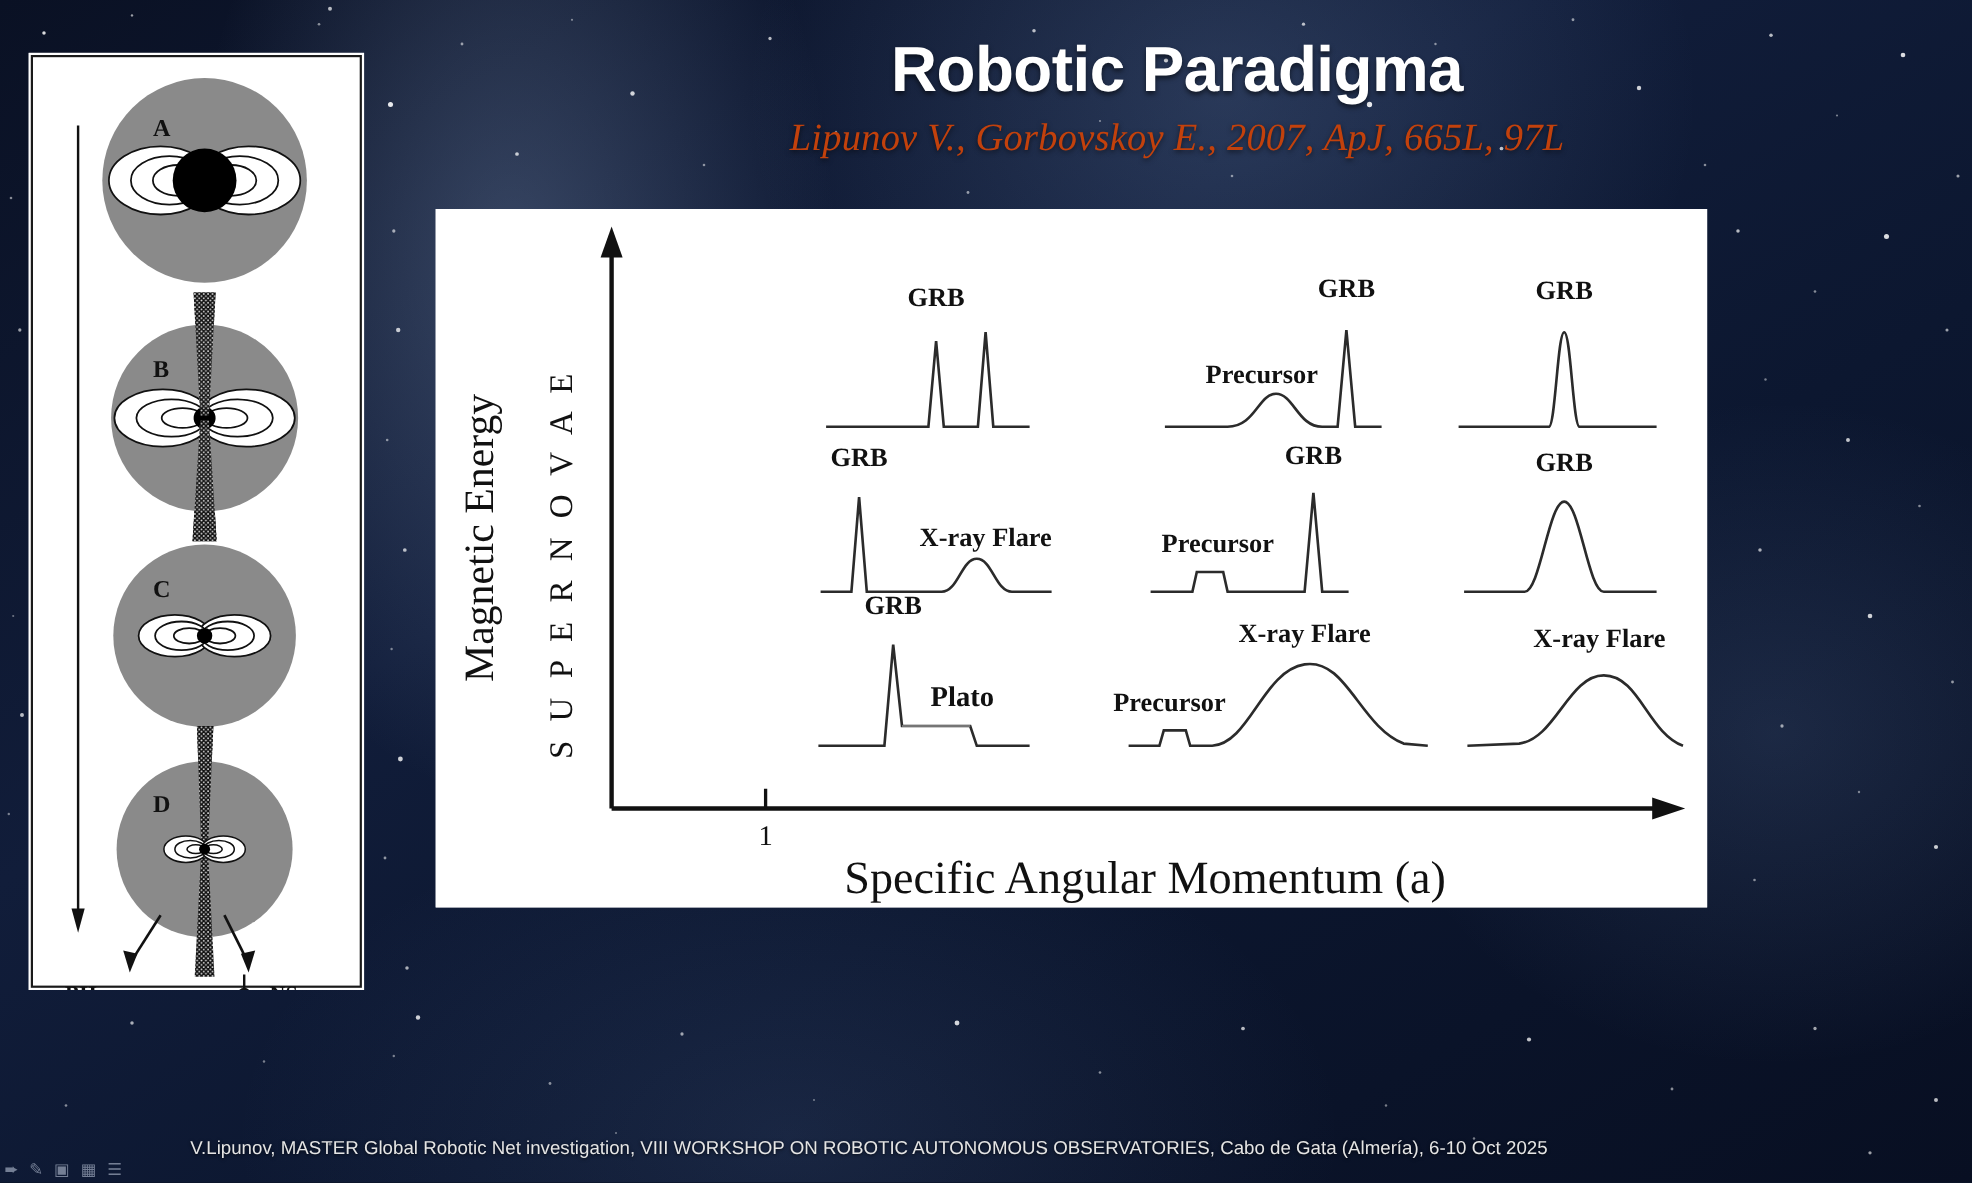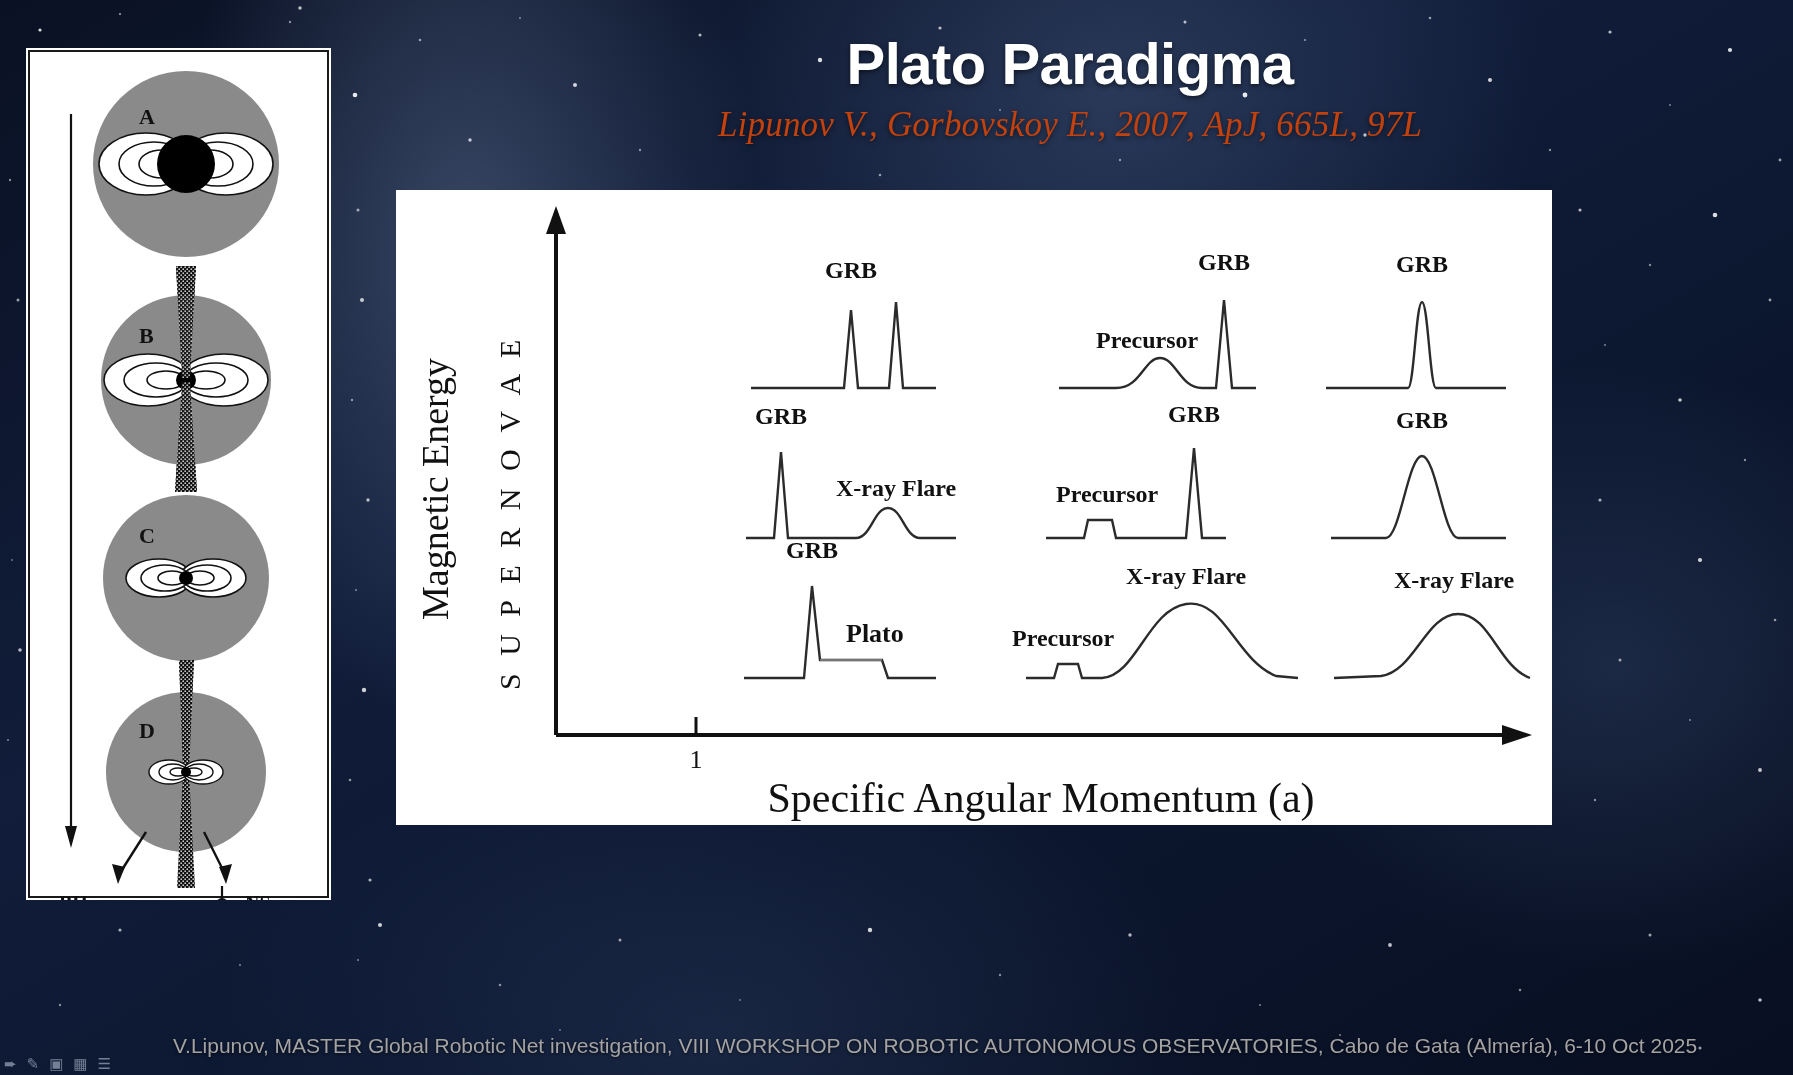--- a/index.html
+++ b/index.html
@@ -76,22 +76,22 @@
   
   #footer-bar {
     position: absolute;
     left: 0; bottom: 0; width: 1793px; height: 46px;
     z-index: 6;
   }
   #footer-text {
     position: absolute;
     left: 173px; top: 5px;
     font-family: "Liberation Sans", sans-serif;
-    font-size: 21px;
-    color: #a3a3a3;
+    font-size: 17px;
+    color: #e5e5e5;
     white-space: nowrap;
     text-shadow: 0 1px 3px rgba(0,0,0,0.7);
   }
 
   
   #tool-strip {
     position: absolute;
     left: 4px; bottom: 4px;
     display: flex; align-items: center; gap: 10px;
     z-index: 7; opacity: 0.55;
@@ -195,21 +195,21 @@
         <circle cx="95" cy="200" r="1.4" opacity=".6"></circle>
           <circle cx="300" cy="8" r="1.8" opacity=".7"></circle>
         <circle cx="1440" cy="250" r="1.3" opacity=".5"></circle>
           <circle cx="1510" cy="195" r="1.0" opacity=".4"></circle>
       </g>
     </svg>
   </div>
 </div>
 
 <div id="header-block">
-  <div id="slide-title">Plato Paradigma</div>
+  <div id="slide-title">Robotic Paradigma</div>
   <div id="slide-subtitle">Lipunov V., Gorbovskoy E., 2007, ApJ, 665L, 97L</div>
 </div>
 
 <div id="spinar-evolution-panel">
   <svg viewBox="0 0 305 852" aria-hidden="true">
     <defs>
       <pattern id="jetDots" width="4" height="4" patternUnits="userSpaceOnUse">
         <rect width="4" height="4" fill="#111"></rect>
         <circle cx="1.2" cy="1.2" r="0.85" fill="#d8d8d8"></circle>
         <circle cx="3.2" cy="3.2" r="0.85" fill="#d8d8d8"></circle>

